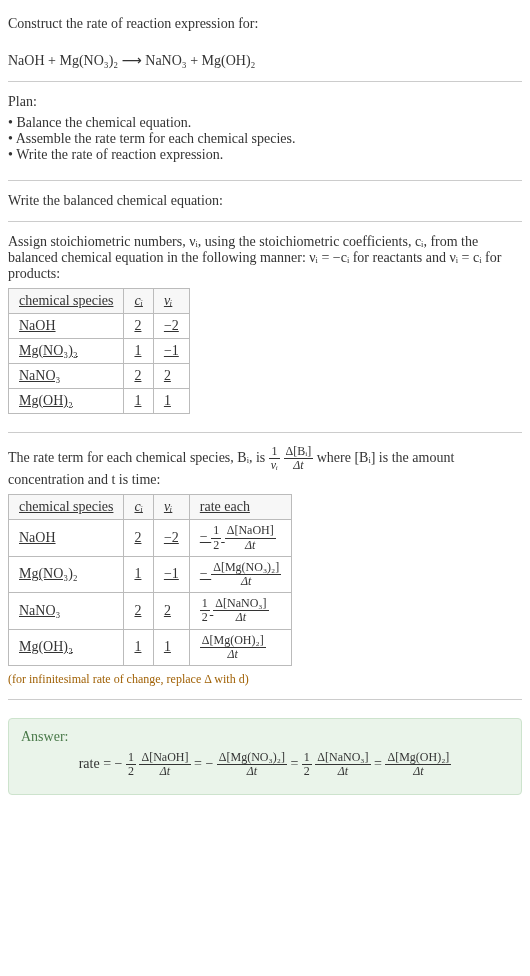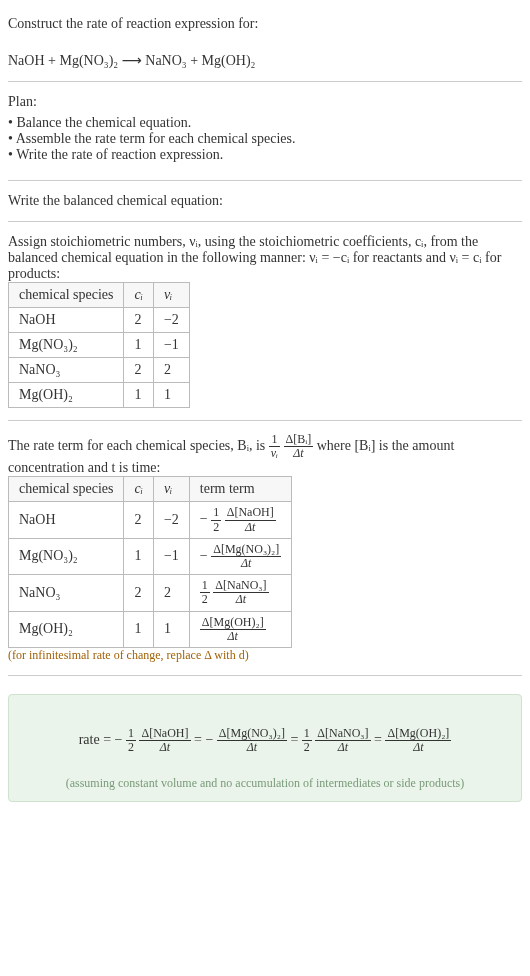--- a/index.html
+++ b/index.html
@@ -28,21 +28,22 @@
   .plan ul {
     list-style: none;
     padding-left: 0;
     margin: 5px 0;
   }
   .plan li::before {
     content: "• ";
   }
   table.data {
     border-collapse: collapse;
-    margin: 0 0;
+    margin: 6px 0;
+    text-decoration: underline;
   }
   table.data th, table.data td {
     border: 1px solid #bbb;
     padding: 4px 10px;
     text-align: left;
     font-weight: normal;
   }
   table.data th {
     background: #f7f7f7;
   }
@@ -78,21 +79,21 @@
     border-bottom: 1px solid #333;
     padding: 0 2px;
   }
   .frac .den {
     display: block;
     padding: 0 2px;
   }
   .italic { font-style: italic; }
   .rate-eq {
     text-align: center;
-    margin: 22px 0;
+    margin: 6px 0;
   }
   .nowrap { white-space: nowrap; }
   .mid { vertical-align: middle; }
 </style>
 </head>
 <body>
 
 <div class="section">
   <div class="prompt-line">Construct the rate of reaction expression for:</div>
   <div class="eq">NaOH + Mg(NO₃)₂ ⟶ NaNO₃ + Mg(OH)₂</div>
@@ -163,21 +164,21 @@
     </span>
     <span> where [Bᵢ] is the amount concentration and t is time:</span>
   </div>
 
   <table class="data">
     <tbody>
         <tr>
       <th>chemical species</th>
       <th><span class="italic">cᵢ</span></th>
       <th><span class="italic">νᵢ</span></th>
-      <th>term term</th>
+      <th>rate each</th>
     </tr>
 
     <tr>
       <td>NaOH</td>
       <td>2</td>
       <td>−2</td>
       <td class="nowrap">
         <span>− </span>
         <span class="frac">
           <span class="num">1</span>
@@ -233,20 +234,21 @@
       </td>
     </tr>
   </tbody>
     </table>
   <div class="note">(for infinitesimal rate of change, replace Δ with d)</div>
 </div>
 <hr>
 
 <div class="section">
   <div class="answer-box">
+    <div class="answer-label">Answer:</div>
     <div class="rate-eq nowrap">
       <span>rate = </span>
       <span>− </span>
       <span class="frac">
         <span class="num">1</span>
         <span class="den">2</span>
       </span>
       <span class="frac">
         <span class="num">Δ[NaOH]</span>
         <span class="den italic">Δt</span>
@@ -265,15 +267,14 @@
       <span class="frac">
         <span class="num">Δ[NaNO₃]</span>
         <span class="den italic">Δt</span>
       </span>
       <span> = </span>
       <span class="frac">
         <span class="num">Δ[Mg(OH)₂]</span>
         <span class="den italic">Δt</span>
       </span>
     </div>
-    <div class="answer-note">(assuming constant volume and no accumulation of intermediates or side products)</div>
   </div>
 </div>
 
 </body></html>

